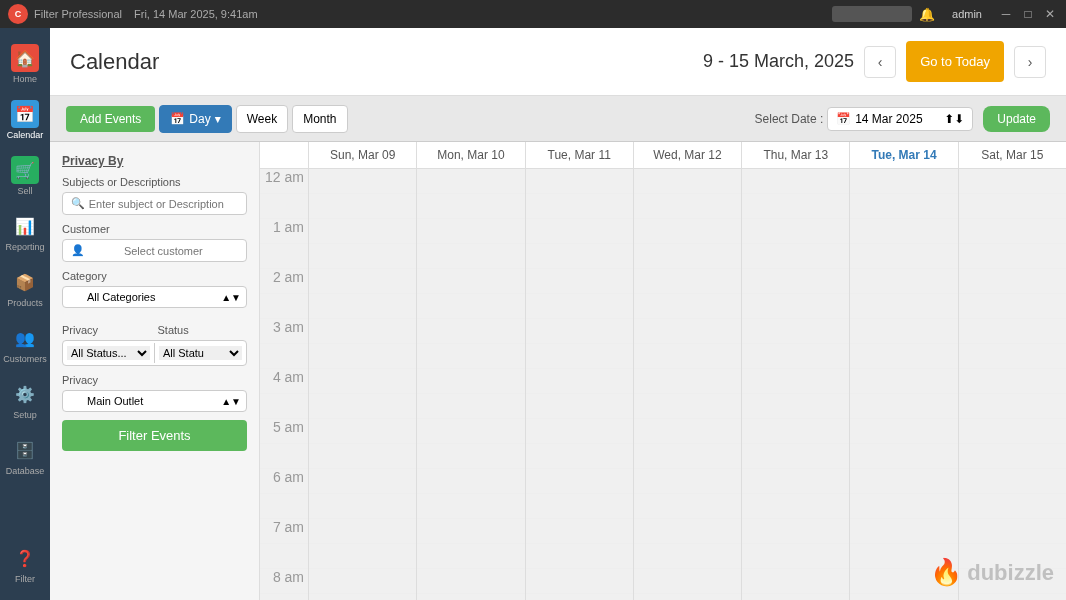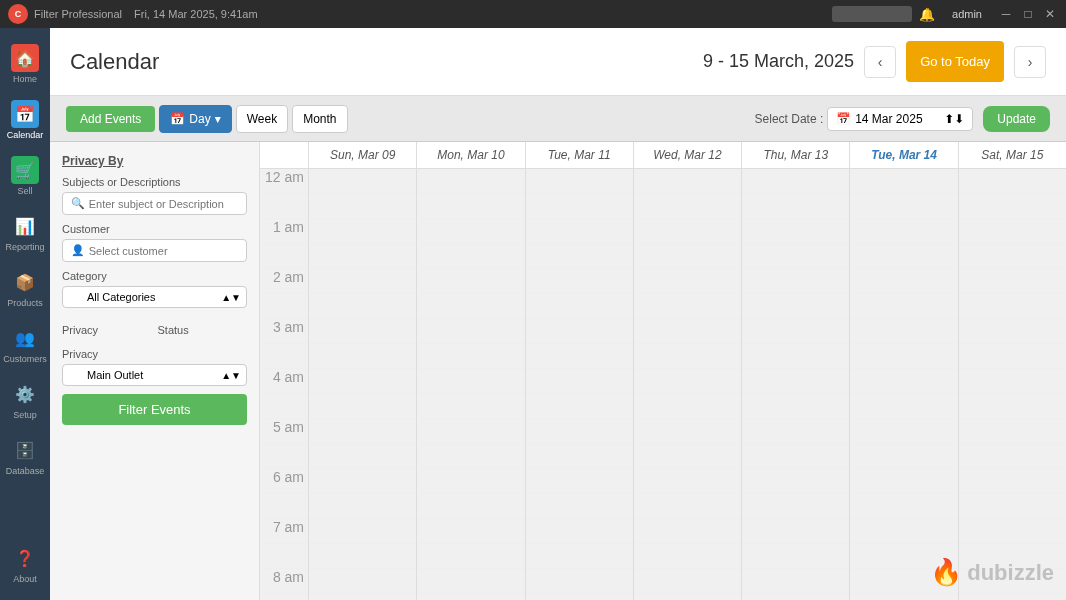--- a/index.html
+++ b/index.html
@@ -63,21 +63,21 @@
     .filter-input input { border: none; outline: none; font-size: 11px; width: 100%; color: #999; }
     .filter-select { width: 100%; border: 1px solid #ccc; border-radius: 4px; padding: 4px 24px; font-size: 11px; background: white; -webkit-appearance: none; appearance: none; }
     .filter-row { display: flex; gap: 6px; }
     .filter-col { flex: 1; }
     .filter-status-box { display: flex; align-items: center; border: 1px solid #ccc; border-radius: 4px; background: white; padding: 2px 4px; font-size: 11px; gap: 2px; }
     .filter-divider { width: 1px; background: #ccc; height: 20px; margin: 0 2px; }
     .filter-events-btn { width: 100%; background: #5cb85c; color: white; border: none; border-radius: 4px; padding: 8px; font-size: 13px; cursor: pointer; margin-top: 8px; }
 
     
     .calendar-grid { flex: 1; display: flex; flex-direction: column; overflow: hidden; }
-    .grid-header { display: flex; border-bottom: 1px solid #ddd; background: white; flex-shrink: 0; font-style: italic; }
+    .grid-header { display: flex; border-bottom: 1px solid #ddd; background: white; flex-shrink: 0; }
     .time-gutter { width: 48px; flex-shrink: 0; }
     .day-header { flex: 1; text-align: center; padding: 6px 4px; font-size: 12px; color: #555; border-left: 1px solid #ddd; }
     .day-header.today { font-weight: bold; color: #337ab7; }
     .grid-body { flex: 1; overflow-y: auto; display: flex; }
     .time-col { width: 48px; flex-shrink: 0; }
     .time-slot { height: 25px; display: flex; align-items: flex-start; padding-right: 4px; justify-content: flex-end; color: #999; font-size: 14px; border-bottom: 1px solid #eee; position: relative; text-align: center; }
     .days-grid { flex: 1; display: flex; }
     .day-col { flex: 1; border-left: 1px solid #ddd; }
     .day-cell { height: 25px; border-bottom: 1px solid #eee; }
 
@@ -139,21 +139,21 @@
       <div class="icon-box">⚙️</div>
       <span>Setup</span>
     </div>
     <div class="sidebar-item">
       <div class="icon-box">🗄️</div>
       <span>Database</span>
     </div>
     <div class="sidebar-bottom"></div>
     <div class="sidebar-item">
       <div class="icon-box">❓</div>
-      <span>About</span>
+      <span>Filter</span>
     </div>
   </div>
 
   <div class="content">
 
     <div class="top-header">
       <span class="page-title">Calendar</span>
       <div class="date-range">
         <span class="date-range-text">9 - 15 March, 2025</span>
         <button class="nav-btn">‹</button>
@@ -188,38 +188,47 @@
 
         <div class="filter-label">Subjects or Descriptions</div>
         <div class="filter-input">
           <span>🔍</span>
           <input type="text" placeholder="Enter subject or Description" style="border: none; outline: none; font-size: 11px; width: 100%; color: rgb(153, 153, 153);">
         </div>
 
         <div class="filter-label">Customer</div>
         <div class="filter-input">
           <span>👤</span>
-          <input type="text" placeholder="Select customer" style="border: none; outline: none; font-size: 11px; width: 100%; color: rgb(153, 153, 153);">
+          <input type="text" placeholder="Select customer" style="border: none; outline: none; font-size: 11px; width: 100%; color: rgb(153, 153, 153); text-align: center;">
         </div>
 
         <div class="filter-label">Category</div>
         <div style="position:relative;">
           <select class="filter-select">
             <option>All Categories</option>
           </select>
           <span style="position:absolute;right:6px;top:50%;transform:translateY(-50%);pointer-events:none;font-size:10px;">▲▼</span>
         </div>
 
         <div class="filter-row" style="margin-top:8px;">
           <div class="filter-col">
             <div class="filter-label">Privacy</div>
           </div>
           <div class="filter-col">
             <div class="filter-label">Status</div>
           </div>
+        </div>
+        <div class="filter-status-box">
+          <select style="border:none;outline:none;font-size:11px;flex:1;">
+            <option>All Status...</option>
+          </select>
+          <div class="filter-divider"></div>
+          <select style="border:none;outline:none;font-size:11px;flex:1;">
+            <option>All Statu</option>
+          </select>
         </div>
 
         <div class="filter-label">Privacy</div>
         <div style="position:relative;">
           <select class="filter-select">
             <option>Main Outlet</option>
           </select>
           <span style="position:absolute;right:6px;top:50%;transform:translateY(-50%);pointer-events:none;font-size:10px;">▲▼</span>
         </div>
 

